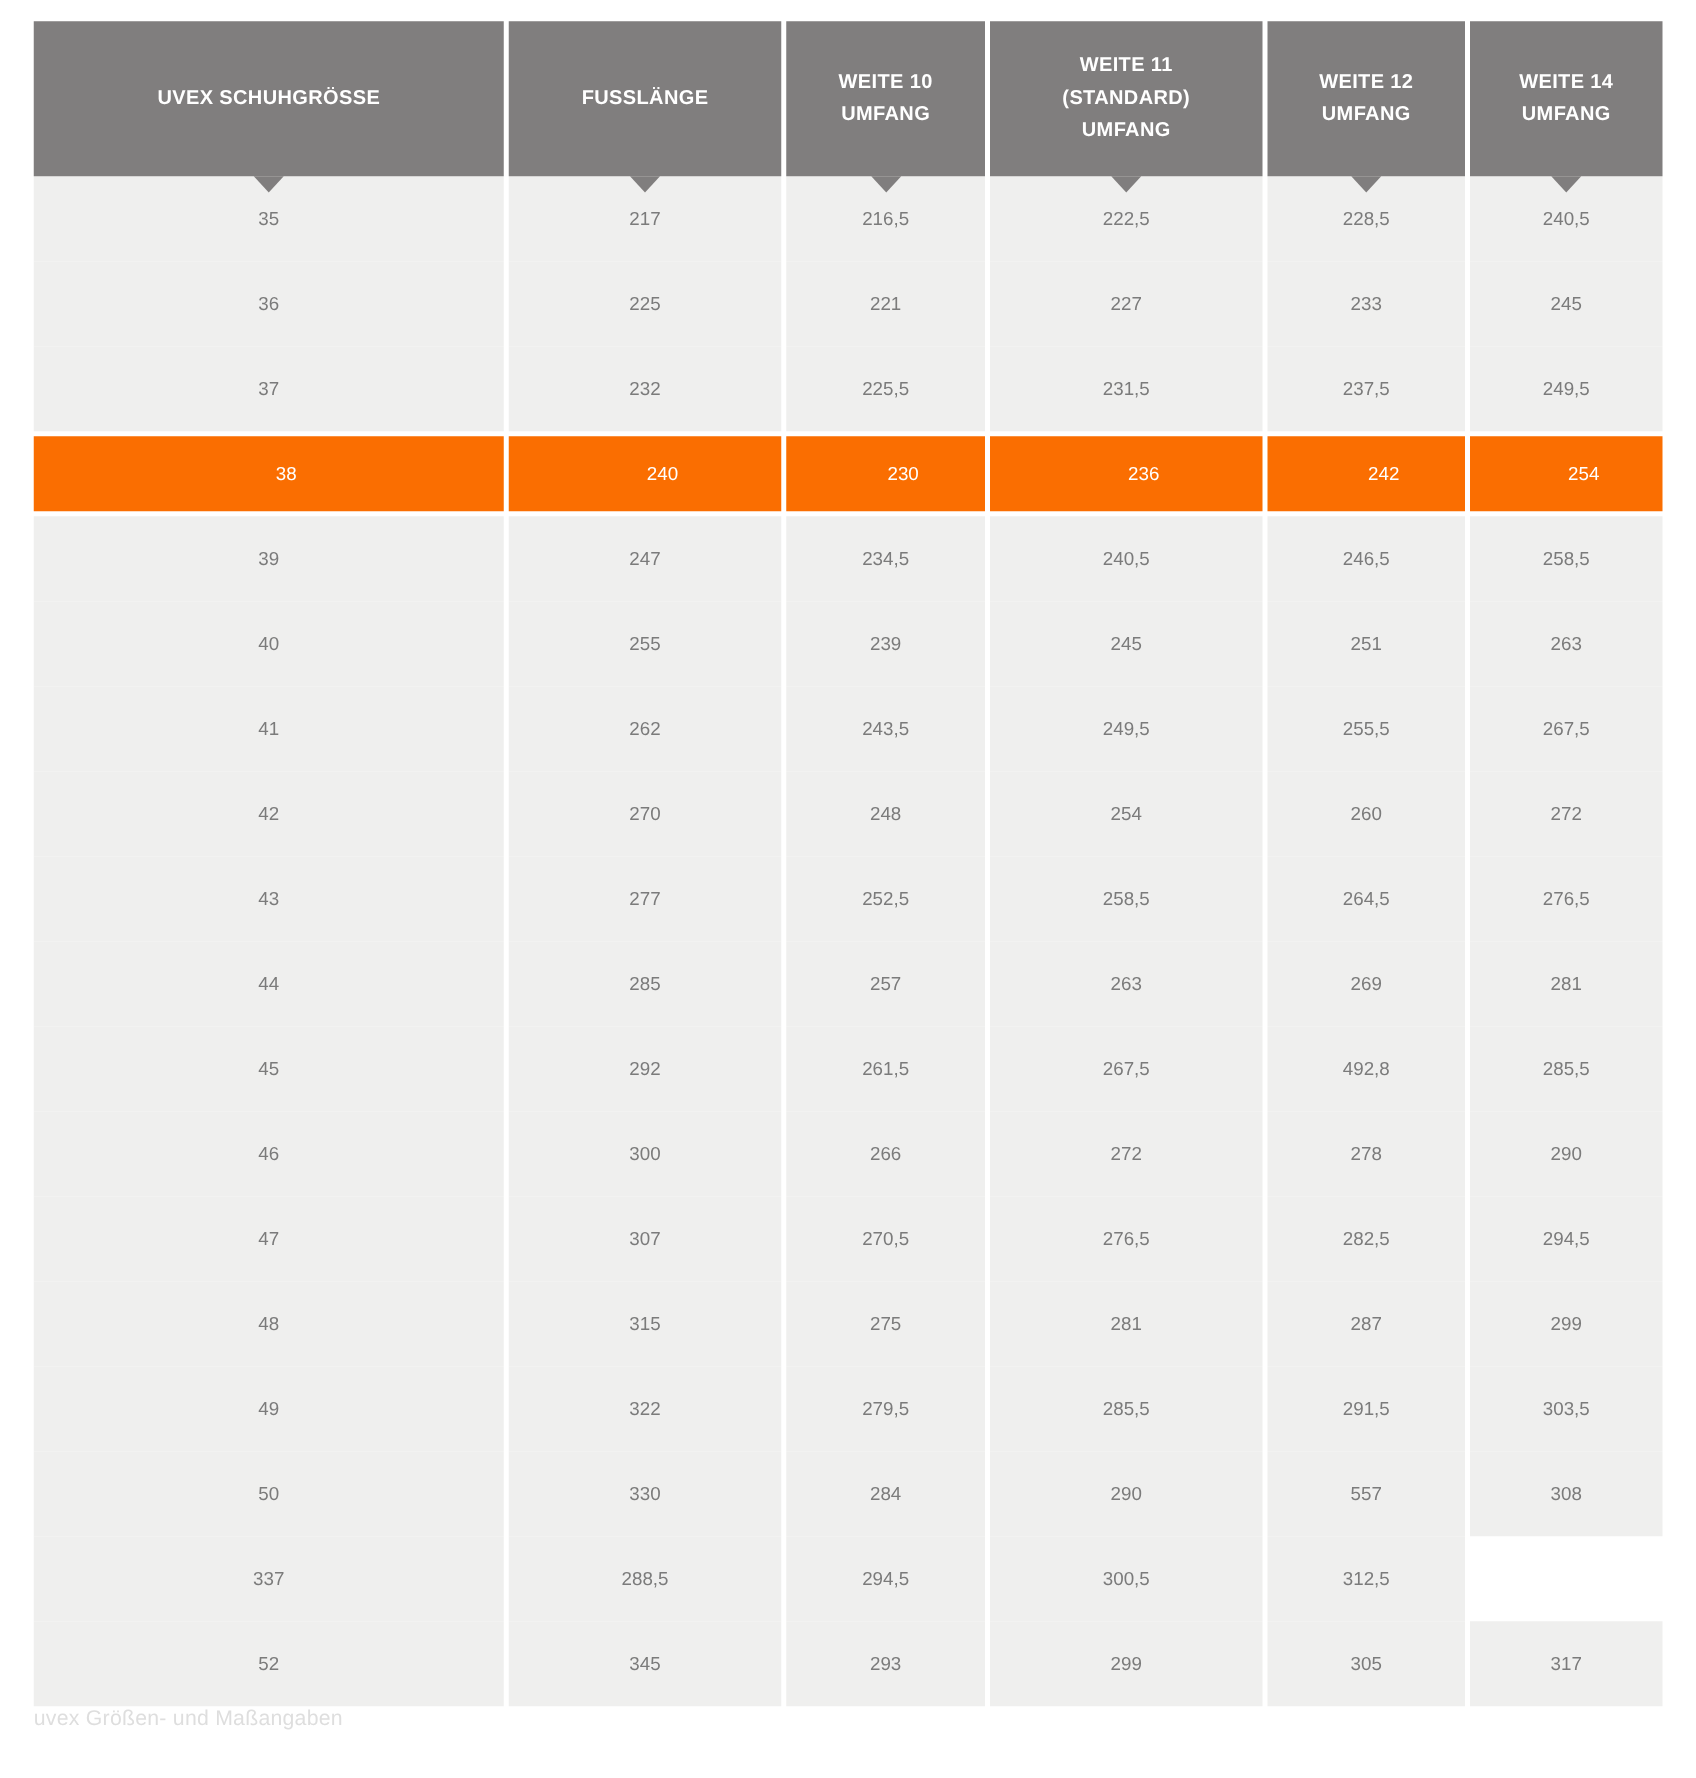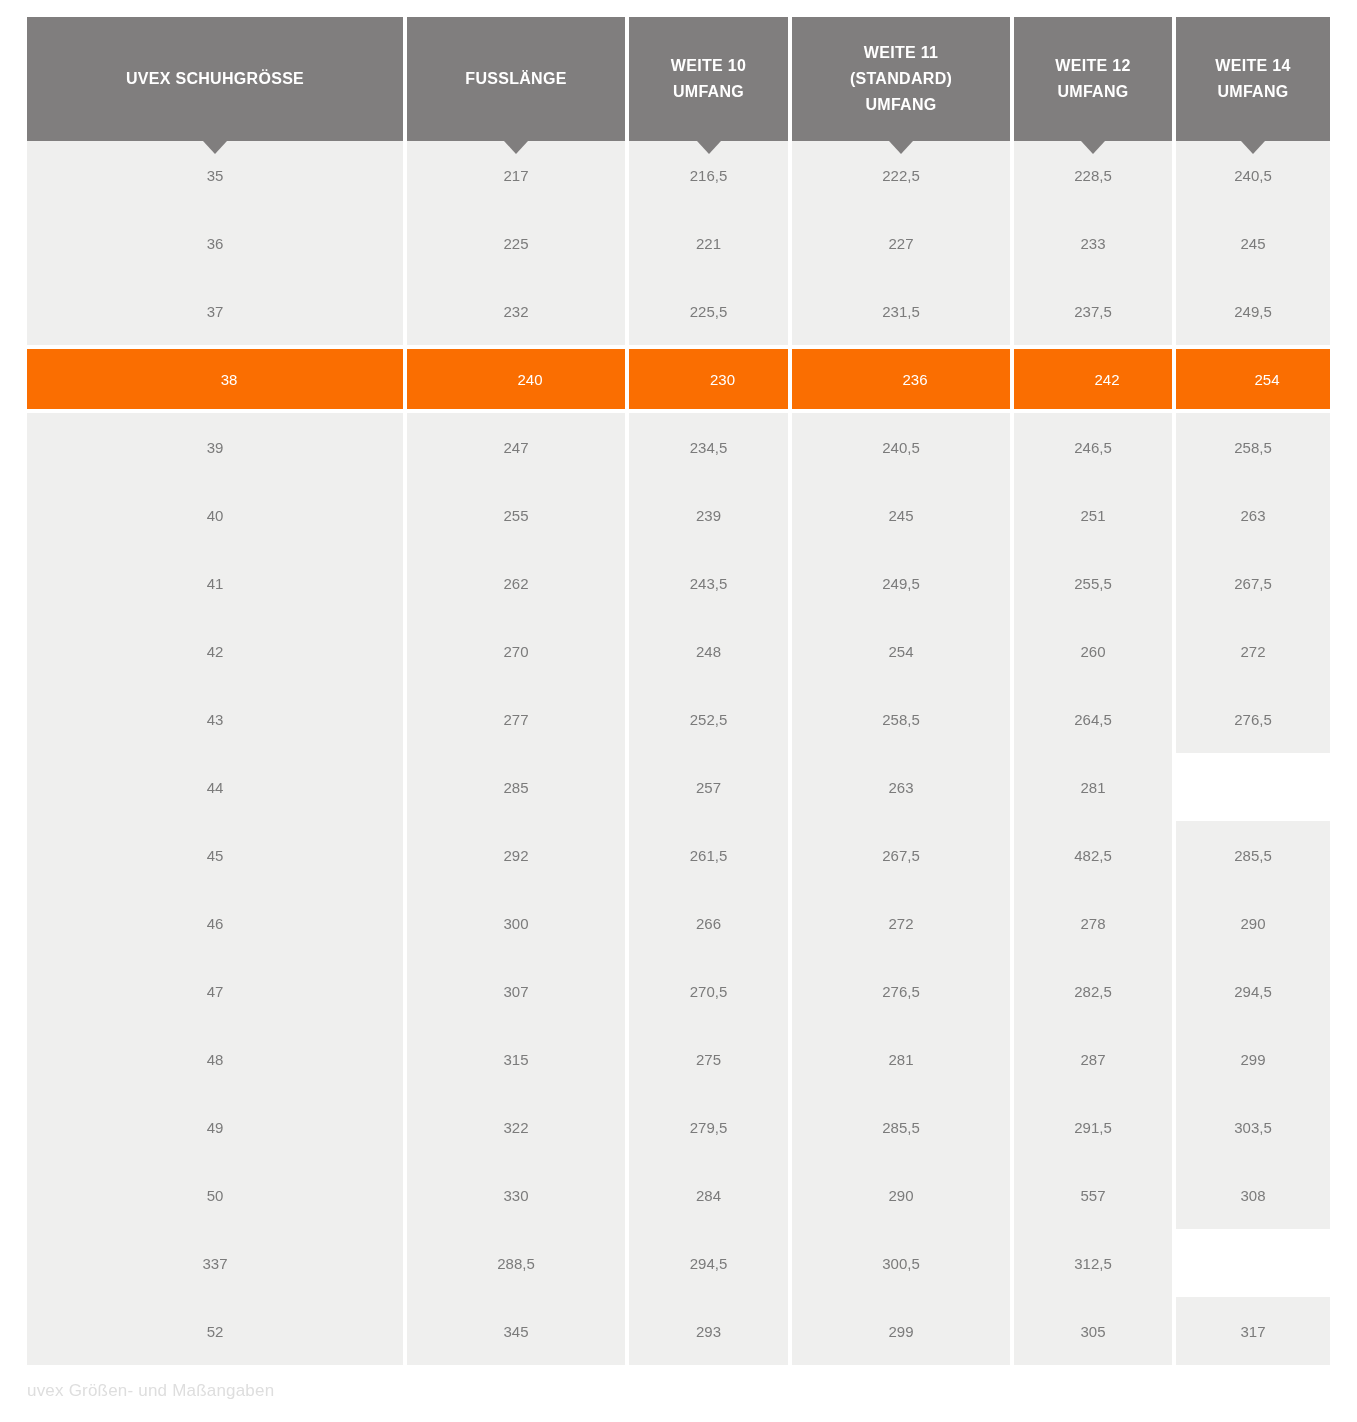--- a/index.html
+++ b/index.html
@@ -62,21 +62,20 @@
     box-sizing: border-box;
     border-top: 4px solid #ffffff;
     border-bottom: 4px solid #ffffff;
   }
   .body-row.highlight .cell {
     background: var(--highlight-bg, #FA6E01);
     color: var(--highlight-text, #ffffff);
     padding-left: 28px;
   }
   .caption {
-    margin-top: 16px;
     font-size: 17px;
     color: var(--caption-text, #DEDEDE);
     letter-spacing: 0.2px;
   }
 </style>
 </head>
 <body>
 
 <div class="page">
   <div>
@@ -176,28 +175,29 @@
           <div class="cell">252,5</div>
           <div class="cell">258,5</div>
           <div class="cell">264,5</div>
           <div class="cell">276,5</div>
         </div>
         <div class="grid-row body-row">
           <div class="cell">44</div>
           <div class="cell">285</div>
           <div class="cell">257</div>
           <div class="cell">263</div>
+          <div class="cell">269</div>
           <div class="cell">281</div>
         </div>
         <div class="grid-row body-row">
           <div class="cell">45</div>
           <div class="cell">292</div>
           <div class="cell">261,5</div>
           <div class="cell">267,5</div>
-          <div class="cell">482,5</div>
+          <div class="cell">492,8</div>
           <div class="cell">285,5</div>
         </div>
         <div class="grid-row body-row">
           <div class="cell">46</div>
           <div class="cell">300</div>
           <div class="cell">266</div>
           <div class="cell">272</div>
           <div class="cell">278</div>
           <div class="cell">290</div>
         </div>

